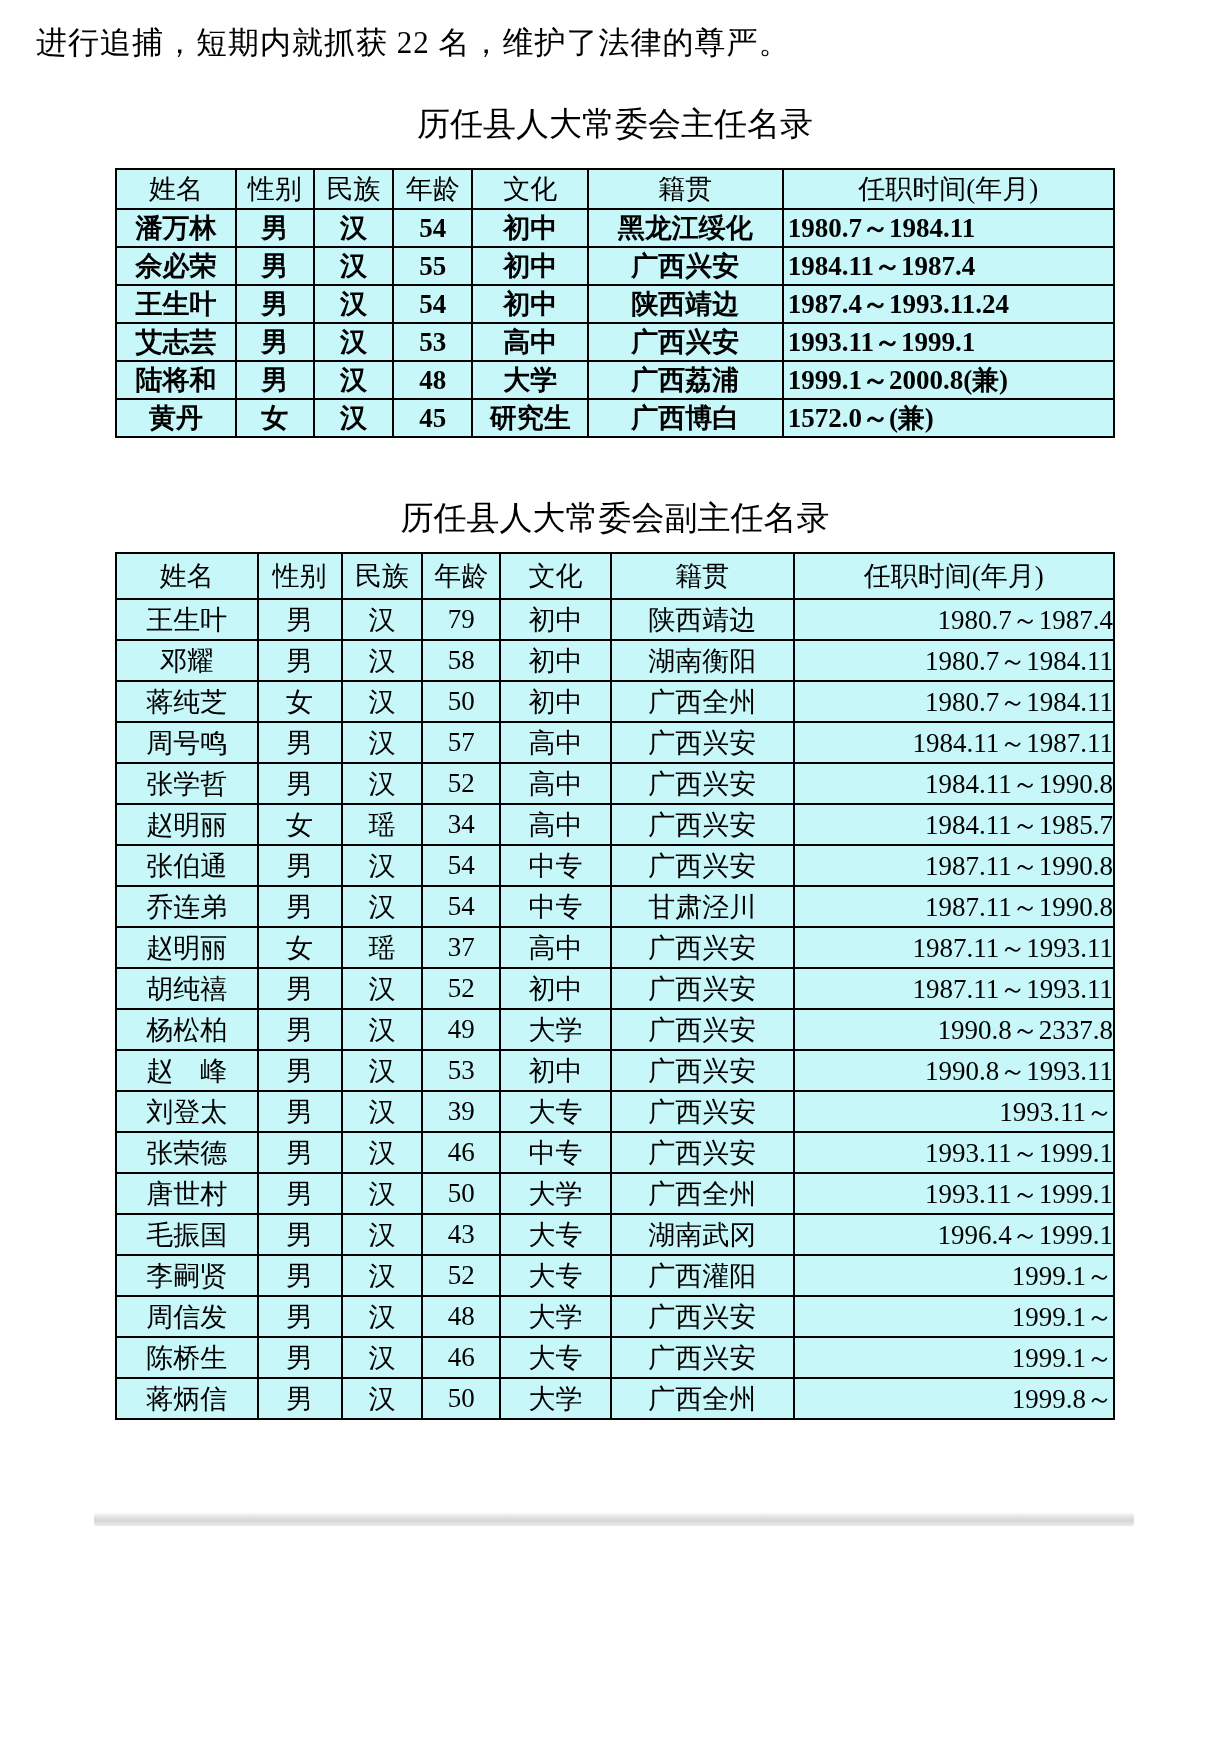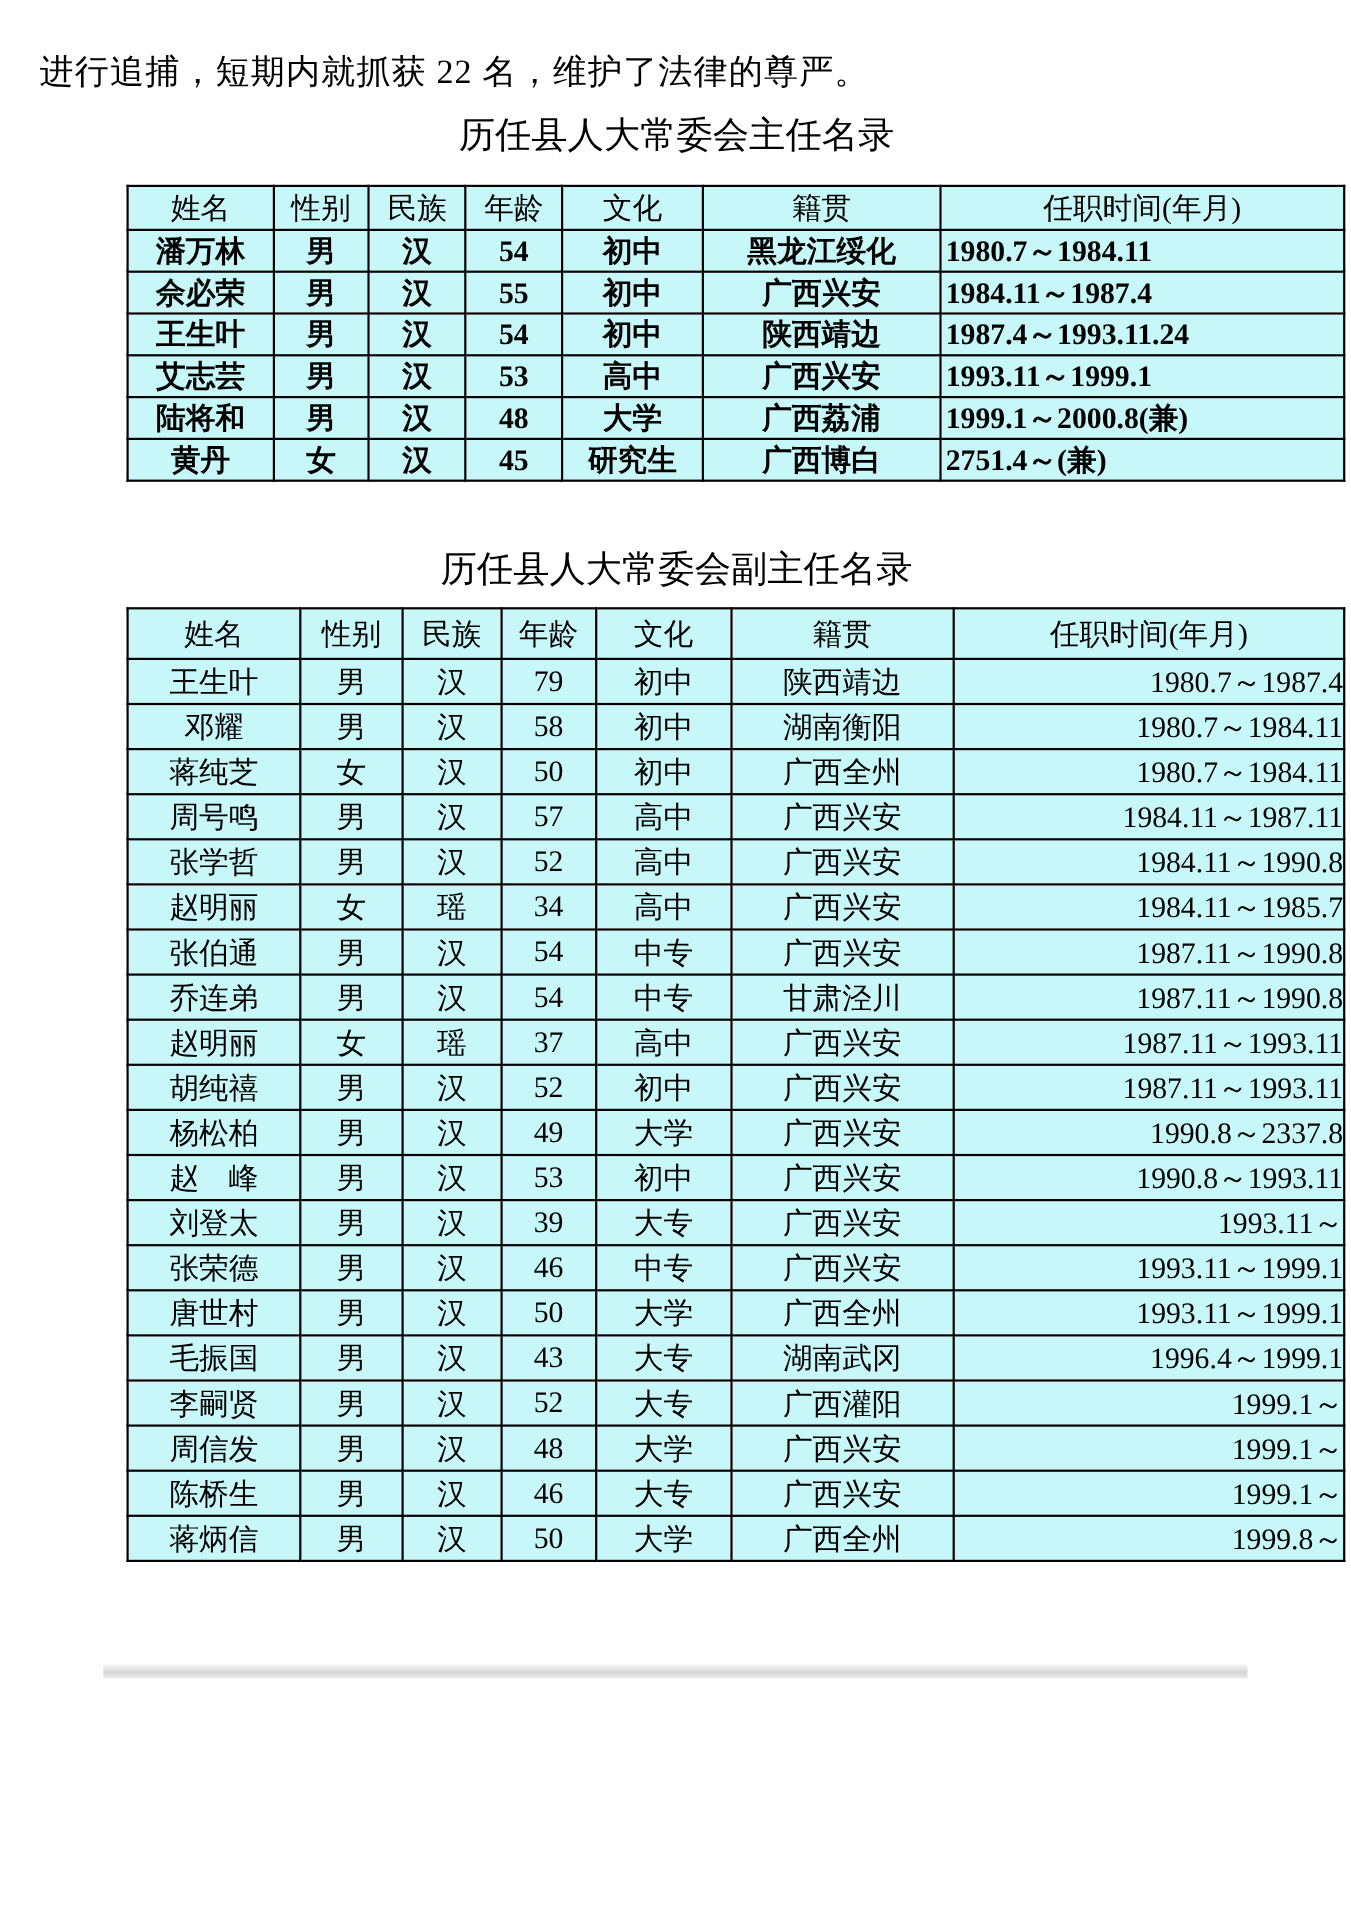--- a/index.html
+++ b/index.html
@@ -11,21 +11,21 @@
     position: relative;
     width: 1228px;
     height: 1738px;
     font-family: "Liberation Serif", "DejaVu Serif", serif;
     color: var(--text, #000000);
     overflow: hidden;
   }
   .para {
     position: absolute;
     left: 36px;
-    top: 44px;
+    top: 22px;
     margin: 0;
     font-size: 31px;
     letter-spacing: 1px;
     white-space: nowrap;
   }
   .tbl-title {
     position: absolute;
     left: 115px;
     width: 1000px;
     margin: 0;
@@ -33,21 +33,21 @@
     font-size: 33px;
     font-weight: normal;
     line-height: 44px;
   }
   .t1 { top: 102px; }
   .t2 { top: 496px; }
 
   table.roster {
     position: absolute;
     left: 115px;
-    width: 1108px;
+    width: 1000px;
     border-collapse: collapse;
     table-layout: fixed;
   }
   #table1 { top: 168px; }
   #table2 { top: 552px; }
 
   table.roster th, table.roster td {
     border: 2px solid var(--border, #000000);
     background: var(--cell-bg, #C8F7F9);
     font-weight: normal;
@@ -156,21 +156,21 @@
           <td>广西荔浦</td>
           <td class="date-cell">1999.1～2000.8(兼)</td>
         </tr>
         <tr>
           <td>黄丹</td>
           <td>女</td>
           <td>汉</td>
           <td>45</td>
           <td>研究生</td>
           <td>广西博白</td>
-          <td class="date-cell">2751.4～(兼)</td>
+          <td class="date-cell">1572.0～(兼)</td>
         </tr>
       </tbody>
     </table>
 
   <h2 class="tbl-title t2">历任县人大常委会副主任名录</h2>
 
   <table id="table2" class="roster">
     <colgroup>
       <col style="width:14.2%">
       <col style="width:8.4%">

